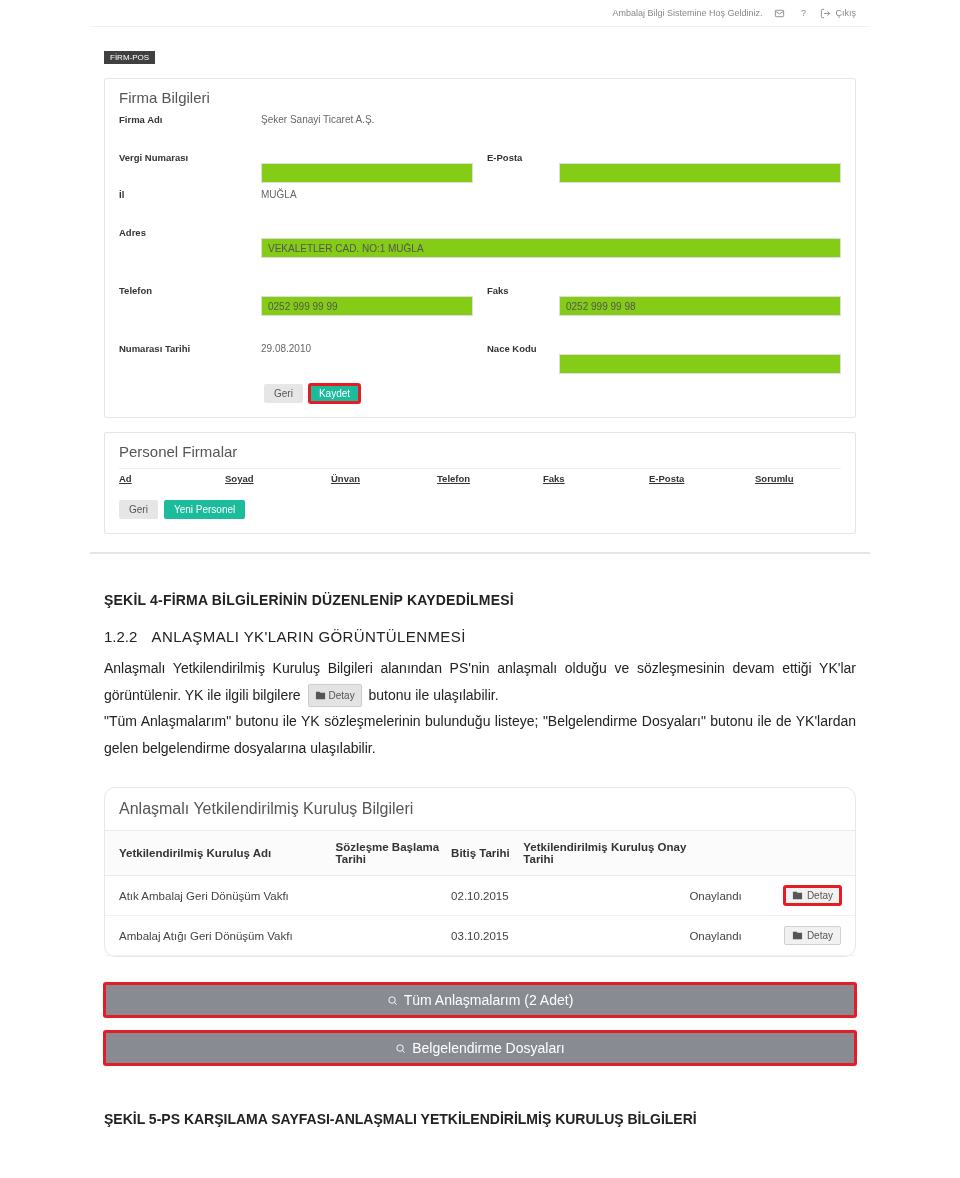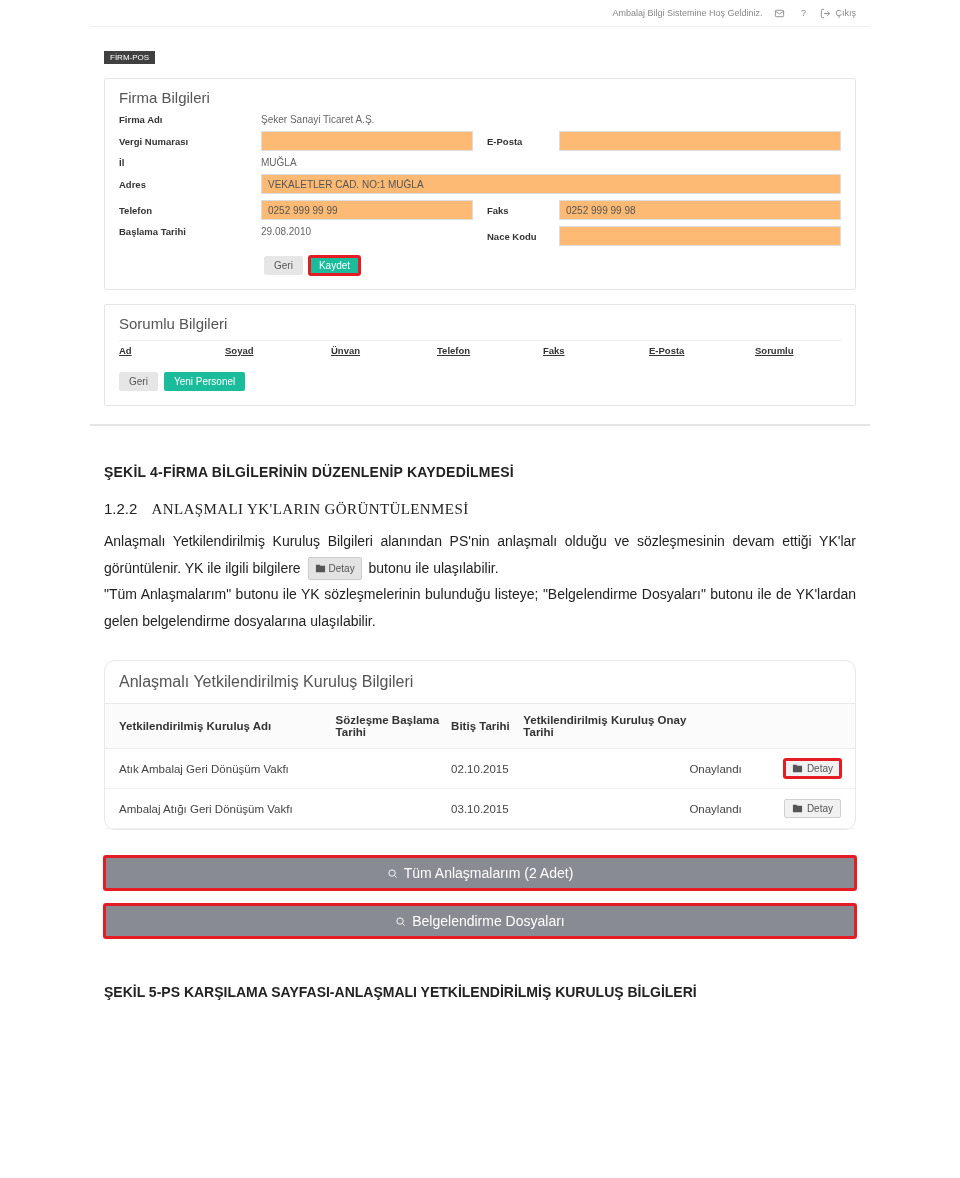--- a/index.html
+++ b/index.html
@@ -35,32 +35,33 @@
 
   .panel {
     background: #fff;
     border: 1px solid #e5e5e5;
     border-radius: 2px;
     margin-top: 14px;
     padding: 10px 14px 14px 14px;
   }
   .panel-title { font-size: 15px; font-weight: 300; color: #555; margin-bottom: 8px; }
 
-  .form-row { display: flex; gap: 14px; margin-bottom: 6px; align-items: flex-start; }
+  .form-row { display: flex; gap: 14px; margin-bottom: 6px; align-items: center; }
   .field { display: flex; align-items: center; gap: 12px; flex: 1; }
   .field-lbl { width: 130px; font-weight: 600; font-size: 9.5px; color: #333; }
   .field-val { font-size: 10px; color: #666; }
   .field-input {
     flex: 1;
     border: 1px solid #ddd;
-    background: #fdba74;
+    background: #84cc16;
     height: 20px;
     padding: 2px 6px;
     font-size: 10px;
     color: #555;
+    margin-top: 32px;
   }
 
   .btn-row { margin-top: 10px; margin-left: 145px; display: flex; gap: 6px; align-items: center; }
   .btn {
     display: inline-flex; align-items: center; justify-content: center;
     padding: 4px 10px; font-size: 10px; border-radius: 2px; cursor: pointer;
     border: none;
   }
   .btn-grey { background: #e6e6e6; color: #555; }
   .btn-green { background: #1abc9c; color: #fff; }
@@ -74,21 +75,21 @@
   .body-text { padding: 38px 14px 12px 14px; }
   .caption {
     font-weight: 700; font-size: 14px; letter-spacing: 0.2px; color: #222;
     margin-bottom: 20px;
   }
   .heading-num {
     font-size: 15px; font-weight: 400; color: #222;
     margin-bottom: 10px;
   }
   .heading-num .num { margin-right: 10px; }
-  .heading-num .txt { font-variant: small-caps; letter-spacing: 0.4px; font-family: Liberation Serif, serif; }
+  .heading-num .txt { font-variant: small-caps; letter-spacing: 0.4px; }
   .para { font-size: 14px; line-height: 1.9; color: #222; text-align: justify; }
   .inline-btn {
     display: inline-flex; align-items: center; gap: 3px;
     background: #e3e3e3; border: 1px solid #ccc; border-radius: 2px;
     padding: 1px 6px; font-size: 10px; color: #555; vertical-align: middle;
     margin: 0 3px;
   }
 
   
   .shot2 { padding: 14px 14px 8px 14px; }
@@ -192,37 +193,37 @@
           <input class="field-input" value="0252 999 99 99" style="">
         </div>
         <div class="field">
           <div class="field-lbl" style="width:60px">Faks</div>
           <input class="field-input" value="0252 999 99 98" style="">
         </div>
       </div>
 
       <div class="form-row">
         <div class="field">
-          <div class="field-lbl">Başlama Tarihi</div>
+          <div class="field-lbl">Numarası Tarihi</div>
           <div class="field-val">29.08.2010</div>
         </div>
         <div class="field">
           <div class="field-lbl" style="width:60px">Nace Kodu</div>
           <input class="field-input" value="" style="">
         </div>
       </div>
 
       <div class="btn-row">
         <button class="btn btn-grey">Geri</button>
         <button class="btn btn-green red-highlight">Kaydet</button>
       </div>
     </div>
 
     <div class="panel">
-      <div class="panel-title">Sorumlu Bilgileri</div>
+      <div class="panel-title">Personel Firmalar</div>
       <div class="phead">
         <div>Ad</div>
         <div>Soyad</div>
         <div>Ünvan</div>
         <div>Telefon</div>
         <div>Faks</div>
         <div>E-Posta</div>
         <div>Sorumlu</div>
       </div>
       <div class="btn-row" style="margin-left:0">

